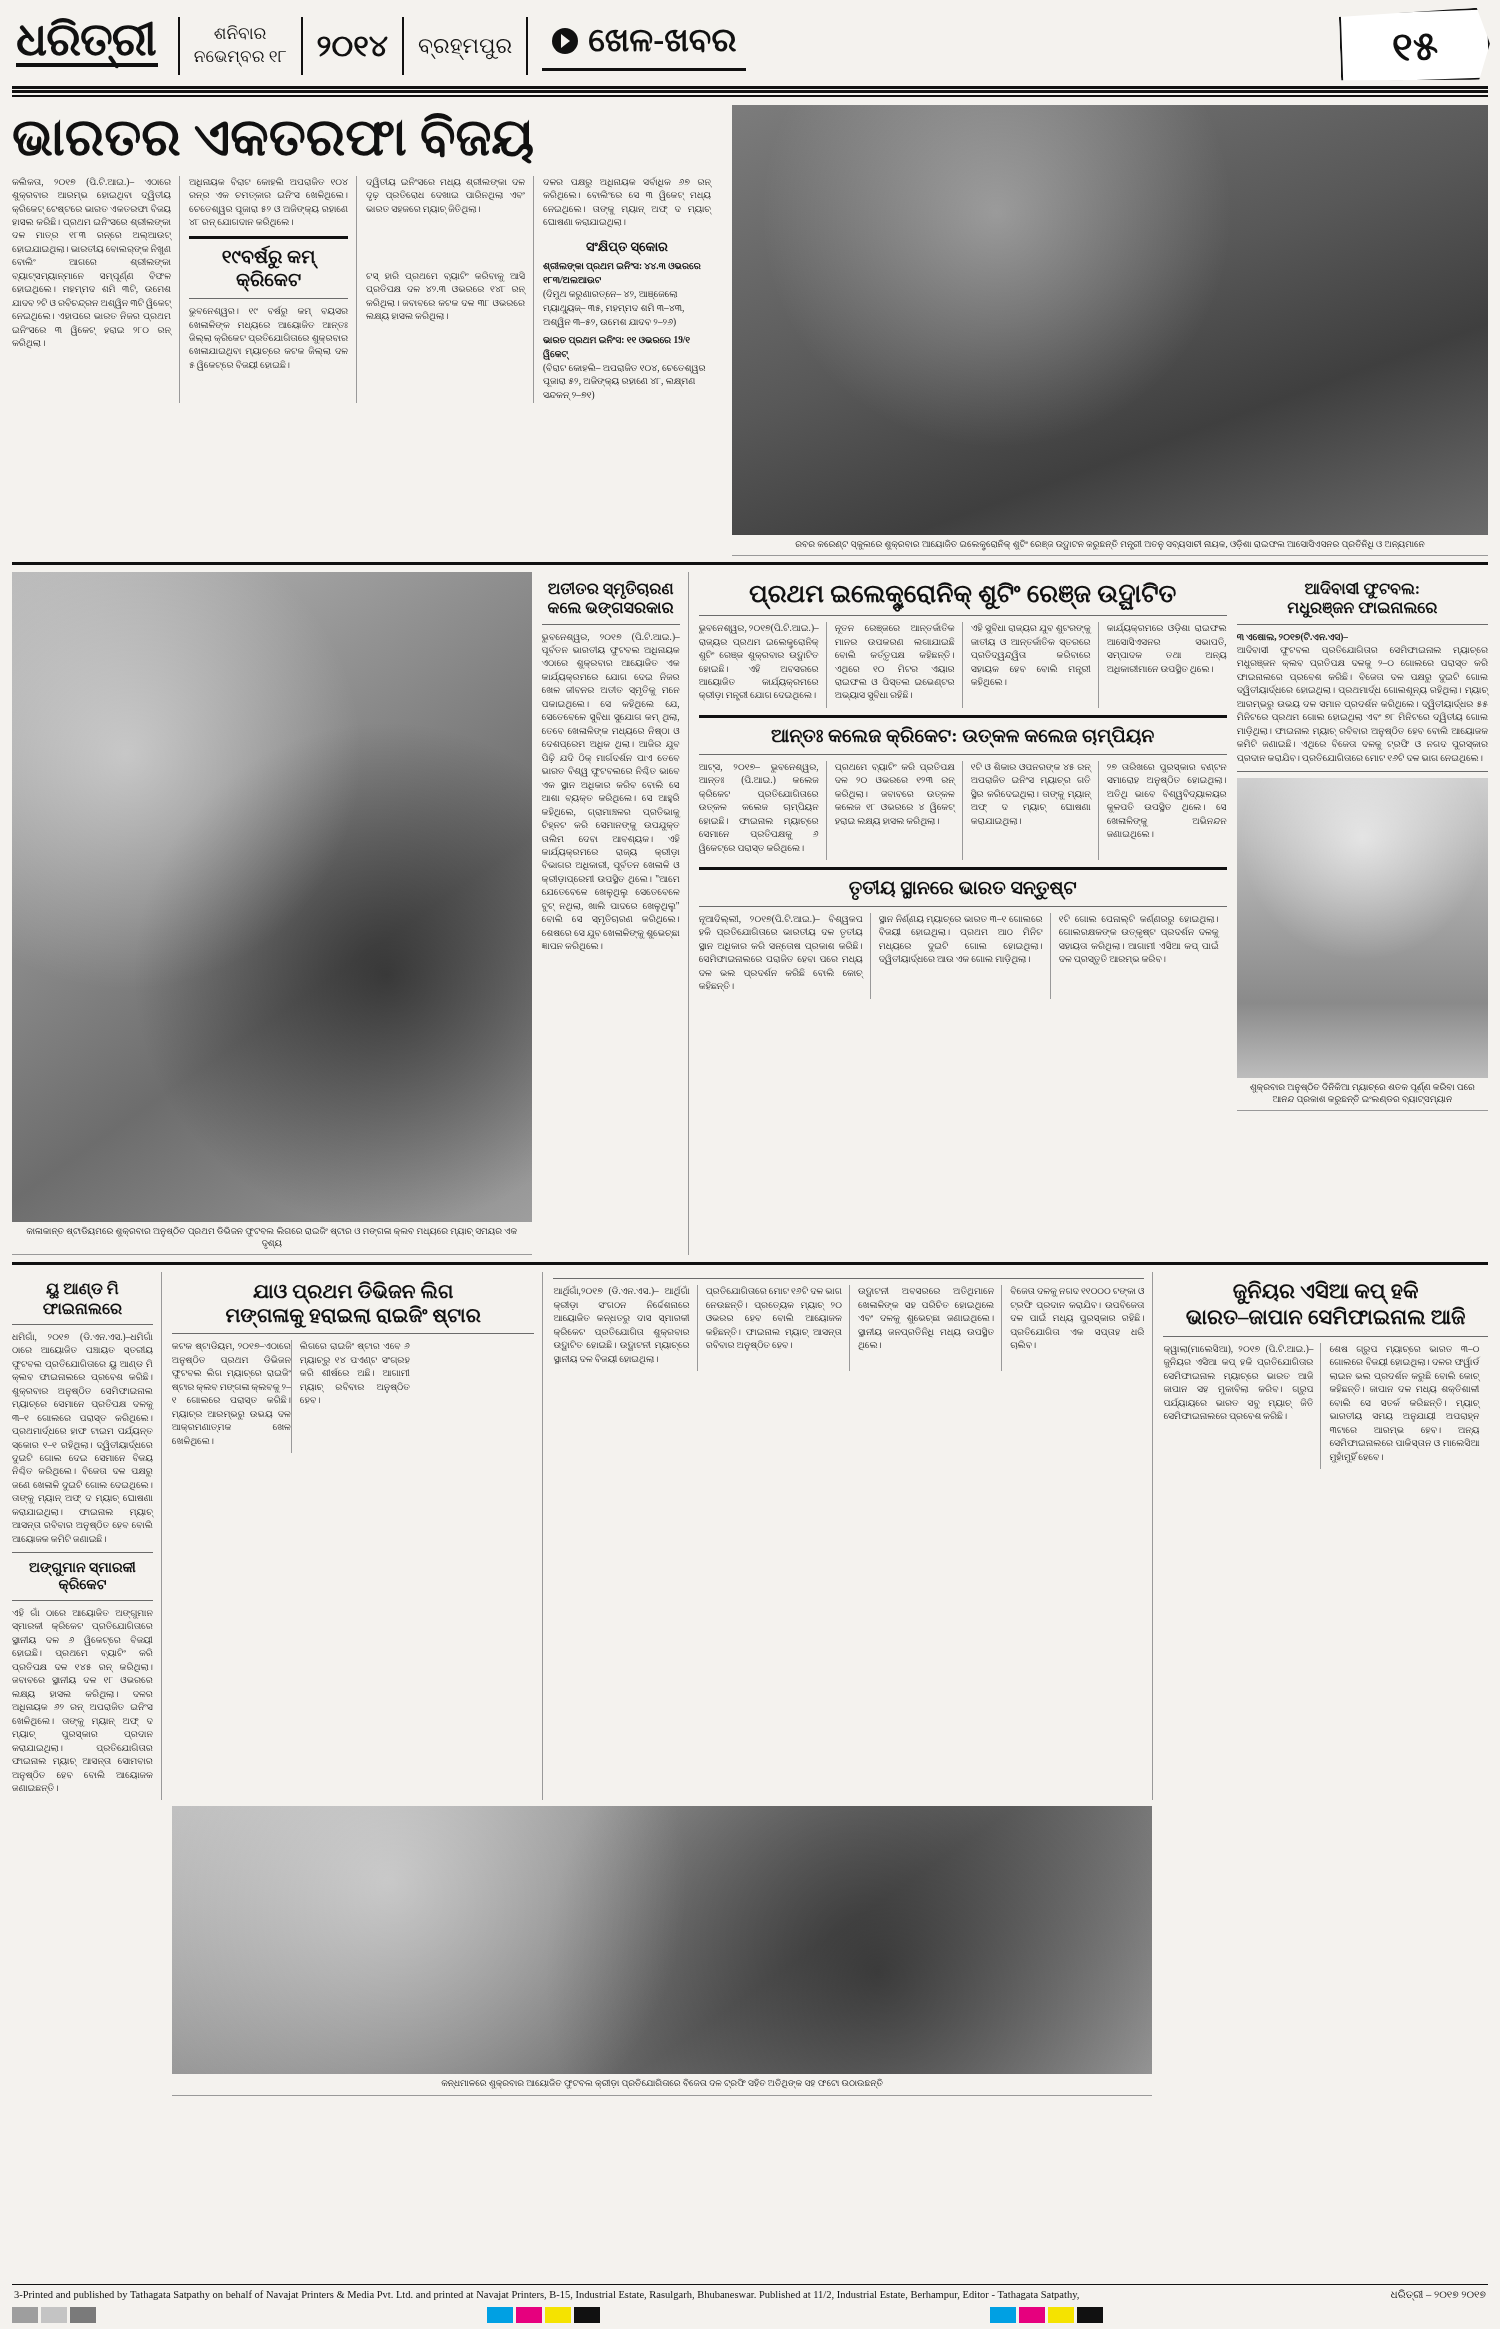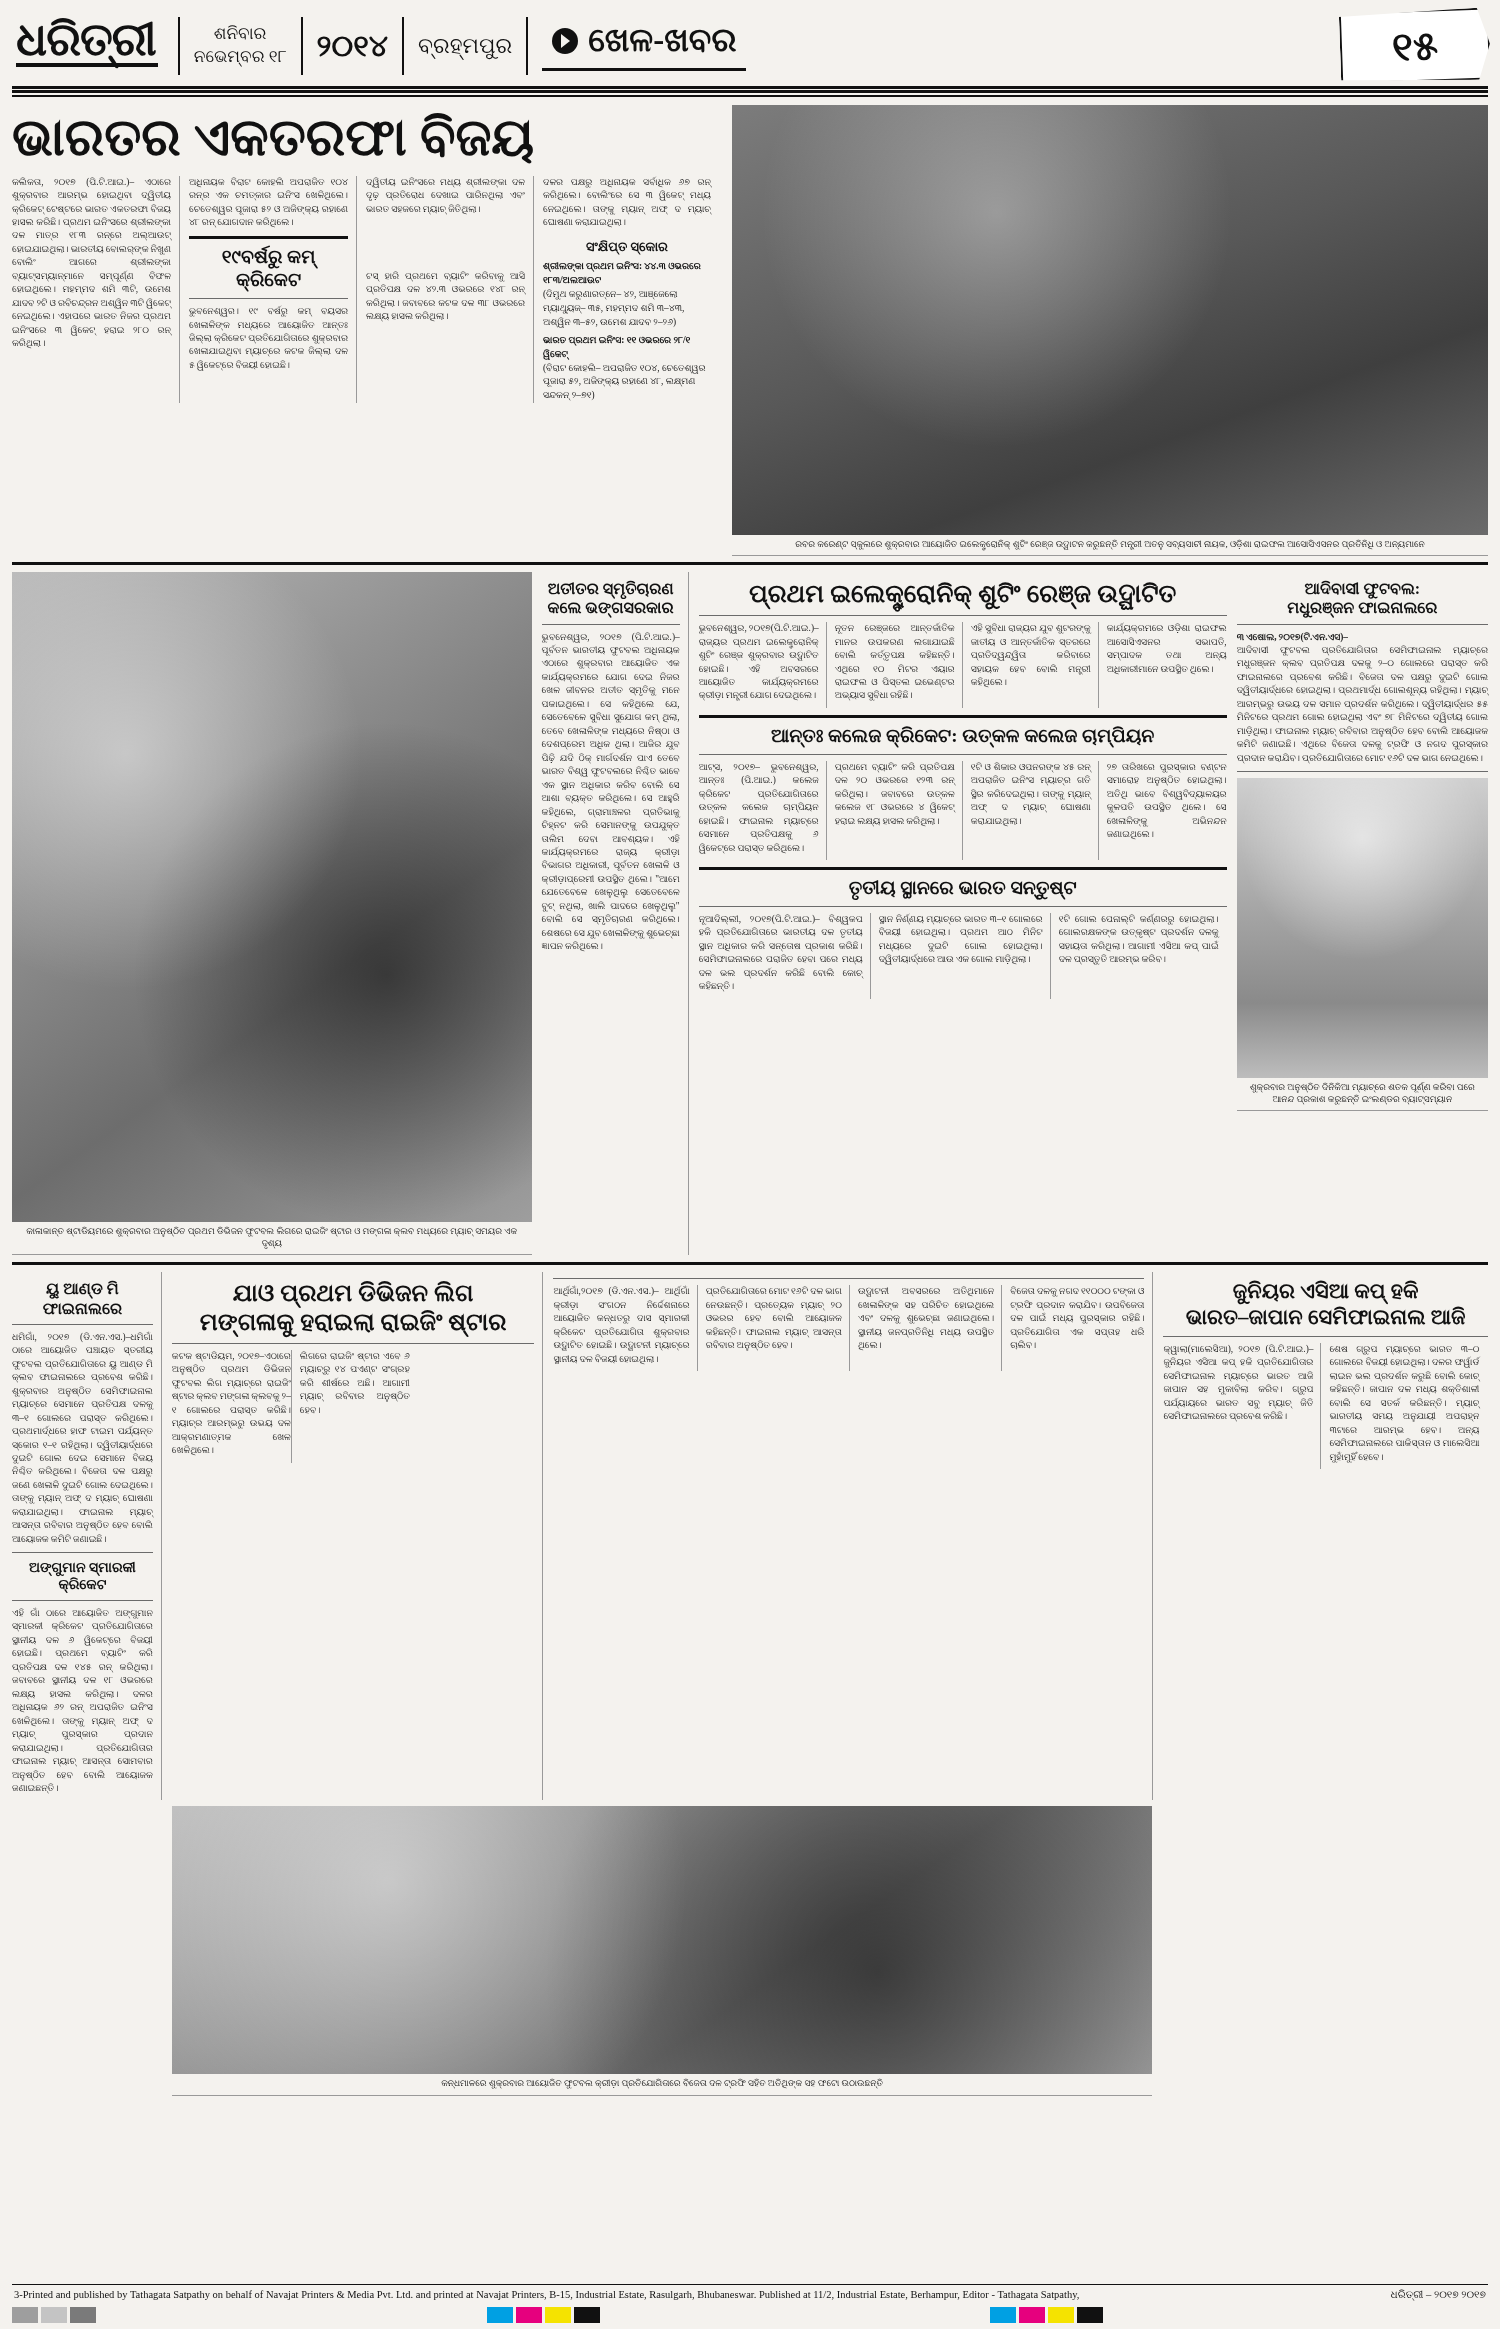--- a/index.html
+++ b/index.html
@@ -275,21 +275,21 @@
               </div>
           </div>
           <div class="col" style="width:168px;">
             <div class="body-text">
                 <p>ଦଳର ପକ୍ଷରୁ ଅଧିନାୟକ ସର୍ବାଧିକ ୬୭ ରନ୍ କରିଥିଲେ। ବୋଲିଂରେ ସେ ୩ ୱିକେଟ୍ ମଧ୍ୟ ନେଇଥିଲେ। ତାଙ୍କୁ ମ୍ୟାନ୍ ଅଫ୍ ଦ ମ୍ୟାଚ୍ ଘୋଷଣା କରାଯାଇଥିଲା।</p>
               </div>
             <div class="scorebox" style="margin-top:8px;">
               <div style="text-align:center;font-weight:bold;font-size:13px;margin-bottom:3px;">ସଂକ୍ଷିପ୍ତ ସ୍କୋର</div>
               <div style="font-weight:bold;">ଶ୍ରୀଲଙ୍କା ପ୍ରଥମ ଇନିଂସ: ୪୪.୩ ଓଭରରେ ୧୮୩/ଅଲଆଉଟ</div>
               <div>(ଦିମୁଥ କରୁଣାରତ୍ନେ– ୪୨, ଆଞ୍ଜେଲୋ ମ୍ୟାଥ୍ୟୁଜ୍‌– ୩୫, ମହମ୍ମଦ ଶମି ୩–୪୩, ଅଶ୍ୱିନ ୩–୫୨, ଉମେଶ ଯାଦବ ୨–୨୬)</div>
-              <div style="font-weight:bold;margin-top:4px;">ଭାରତ ପ୍ରଥମ ଇନିଂସ: ୧୧ ଓଭରରେ ୨୮/୧ ୱିକେଟ୍‌</div>
+              <div style="font-weight:bold;margin-top:4px;">ଭାରତ ପ୍ରଥମ ଇନିଂସ: ୧୧ ଓଭରରେ 19/୧ ୱିକେଟ୍‌</div>
               <div>(ବିରାଟ କୋହଲି– ଅପରାଜିତ ୧୦୪, ଚେତେଶ୍ୱର ପୂଜାରା ୫୨, ଅଜିଙ୍କ୍ୟ ରହାଣେ ୪୮, ଲକ୍ଷ୍ମଣ ସନ୍ଦକନ୍ ୨–୭୧)</div>
             </div>
           </div>
         </div>
       </div>
 
       <div class="col" style="width:756px;">
         <div class="photo dark" style="height:430px;"></div>
         <div class="caption">ରବର କରେଣ୍ଟ ସ୍କୁଲରେ ଶୁକ୍ରବାର ଆୟୋଜିତ ଇଲେକ୍ଟ୍ରୋନିକ୍ ଶୁଟିଂ ରେଞ୍ଜ ଉଦ୍ଘାଟନ କରୁଛନ୍ତି ମନ୍ତ୍ରୀ ଅତନୁ ସବ୍ୟସାଚୀ ନାୟକ, ଓଡ଼ିଶା ରାଇଫଲ ଆସୋସିଏସନର ପ୍ରତିନିଧି ଓ ଅନ୍ୟମାନେ</div>
       </div>
@@ -390,21 +390,21 @@
           </div>
         <div class="hr-thin"></div>
         <div class="subhead sm" style="font-size:14px;">ଅଙ୍ଗୁମାନ ସ୍ମାରକୀ କ୍ରିକେଟ</div>
         <div class="hr-thin"></div>
         <div class="body-text">
             <p>ଏହି ଗାଁ ଠାରେ ଆୟୋଜିତ ଅଙ୍ଗୁମାନ ସ୍ମାରକୀ କ୍ରିକେଟ ପ୍ରତିଯୋଗିତାରେ ସ୍ଥାନୀୟ ଦଳ ୬ ୱିକେଟ୍‌ରେ ବିଜୟୀ ହୋଇଛି। ପ୍ରଥମେ ବ୍ୟାଟିଂ କରି ପ୍ରତିପକ୍ଷ ଦଳ ୧୪୫ ରନ୍ କରିଥିଲା। ଜବାବରେ ସ୍ଥାନୀୟ ଦଳ ୧୮ ଓଭରରେ ଲକ୍ଷ୍ୟ ହାସଲ କରିଥିଲା। ଦଳର ଅଧିନାୟକ ୬୨ ରନ୍ ଅପରାଜିତ ଇନିଂସ ଖେଳିଥିଲେ। ତାଙ୍କୁ ମ୍ୟାନ୍ ଅଫ୍ ଦ ମ୍ୟାଚ୍ ପୁରସ୍କାର ପ୍ରଦାନ କରାଯାଇଥିଲା। ପ୍ରତିଯୋଗିତାର ଫାଇନାଲ ମ୍ୟାଚ୍ ଆସନ୍ତା ସୋମବାର ଅନୁଷ୍ଠିତ ହେବ ବୋଲି ଆୟୋଜକ ଜଣାଇଛନ୍ତି।</p>
           </div>
       </div>
 
       <div class="col colrule" style="width:372px;padding-right:8px;">
-        <div class="subhead" style="font-size:24px;white-space:pre-line;">ଯାଓ ପ୍ରଥମ ଡିଭିଜନ ଲିଗ
+        <div class="subhead" style="font-size:20px;white-space:pre-line;">ଯାଓ ପ୍ରଥମ ଡିଭିଜନ ଲିଗ
 ମଙ୍ଗଳାକୁ ହରାଇଲା ରାଇଜିଂ ଷ୍ଟାର</div>
         <div class="hr-thin"></div>
         <div class="cols" style="gap:8px;">
           <div class="col body-text colrule" style="width:120px;">
               <p>କଟକ ଷ୍ଟାଡିୟମ, ୨୦୧୭–ଏଠାରେ ଅନୁଷ୍ଠିତ ପ୍ରଥମ ଡିଭିଜନ ଫୁଟବଲ ଲିଗ ମ୍ୟାଚ୍‌ରେ ରାଇଜିଂ ଷ୍ଟାର କ୍ଲବ ମଙ୍ଗଳା କ୍ଲବକୁ ୨–୧ ଗୋଲରେ ପରାସ୍ତ କରିଛି। ମ୍ୟାଚ୍‌ର ଆରମ୍ଭରୁ ଉଭୟ ଦଳ ଆକ୍ରମଣାତ୍ମକ ଖେଳ ଖେଳିଥିଲେ।</p>
             </div>
           <div class="col body-text" style="width:110px;">
               <p>ଲିଗରେ ରାଇଜିଂ ଷ୍ଟାର ଏବେ ୬ ମ୍ୟାଚ୍‌ରୁ ୧୪ ପଏଣ୍ଟ ସଂଗ୍ରହ କରି ଶୀର୍ଷରେ ଅଛି। ଆଗାମୀ ମ୍ୟାଚ୍ ରବିବାର ଅନୁଷ୍ଠିତ ହେବ।</p>
             </div>
         </div>

